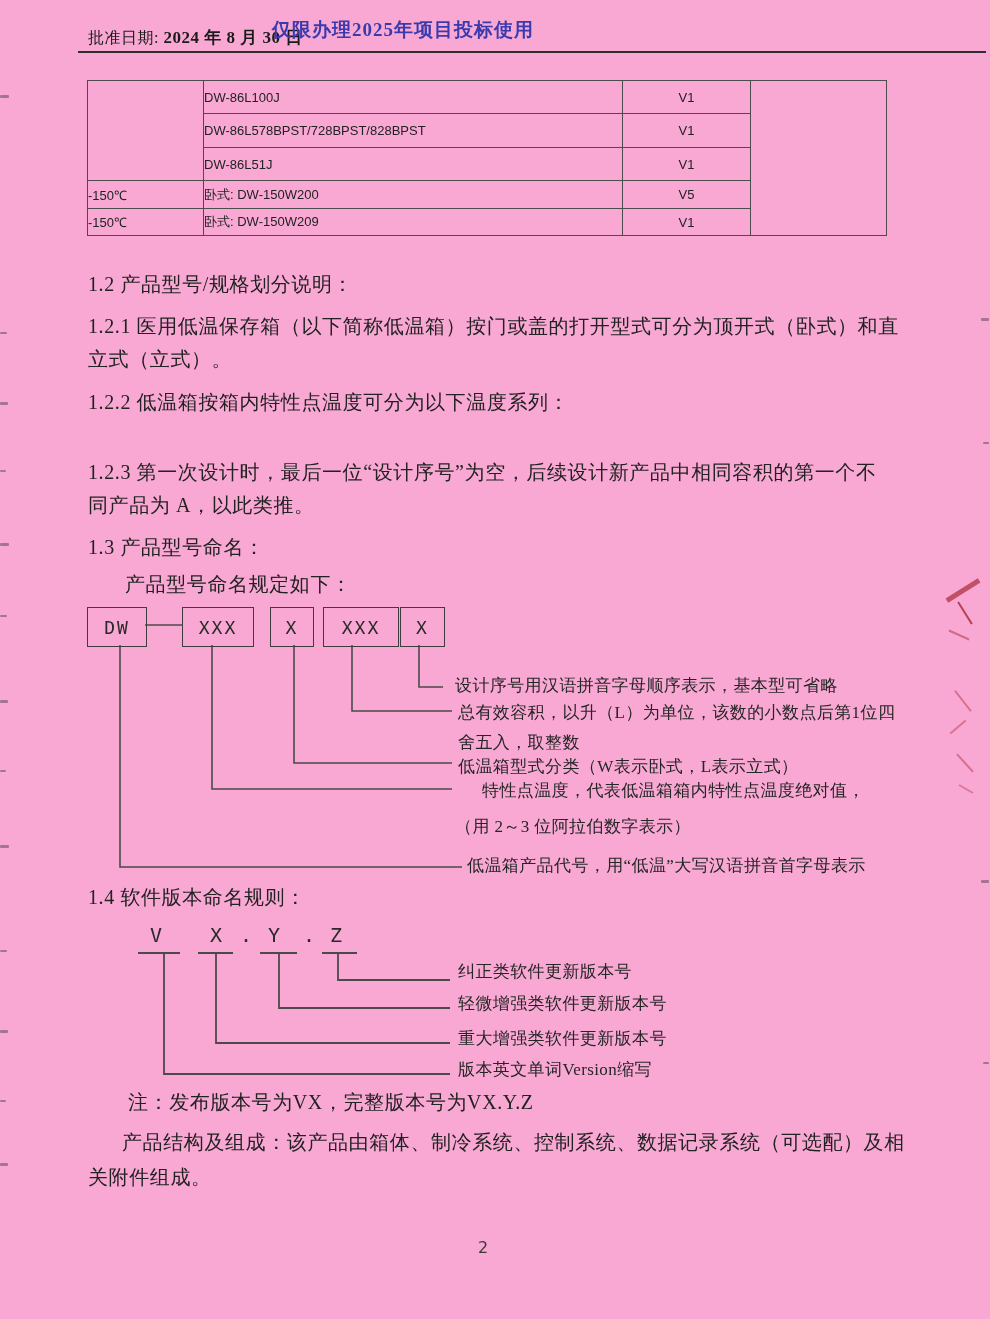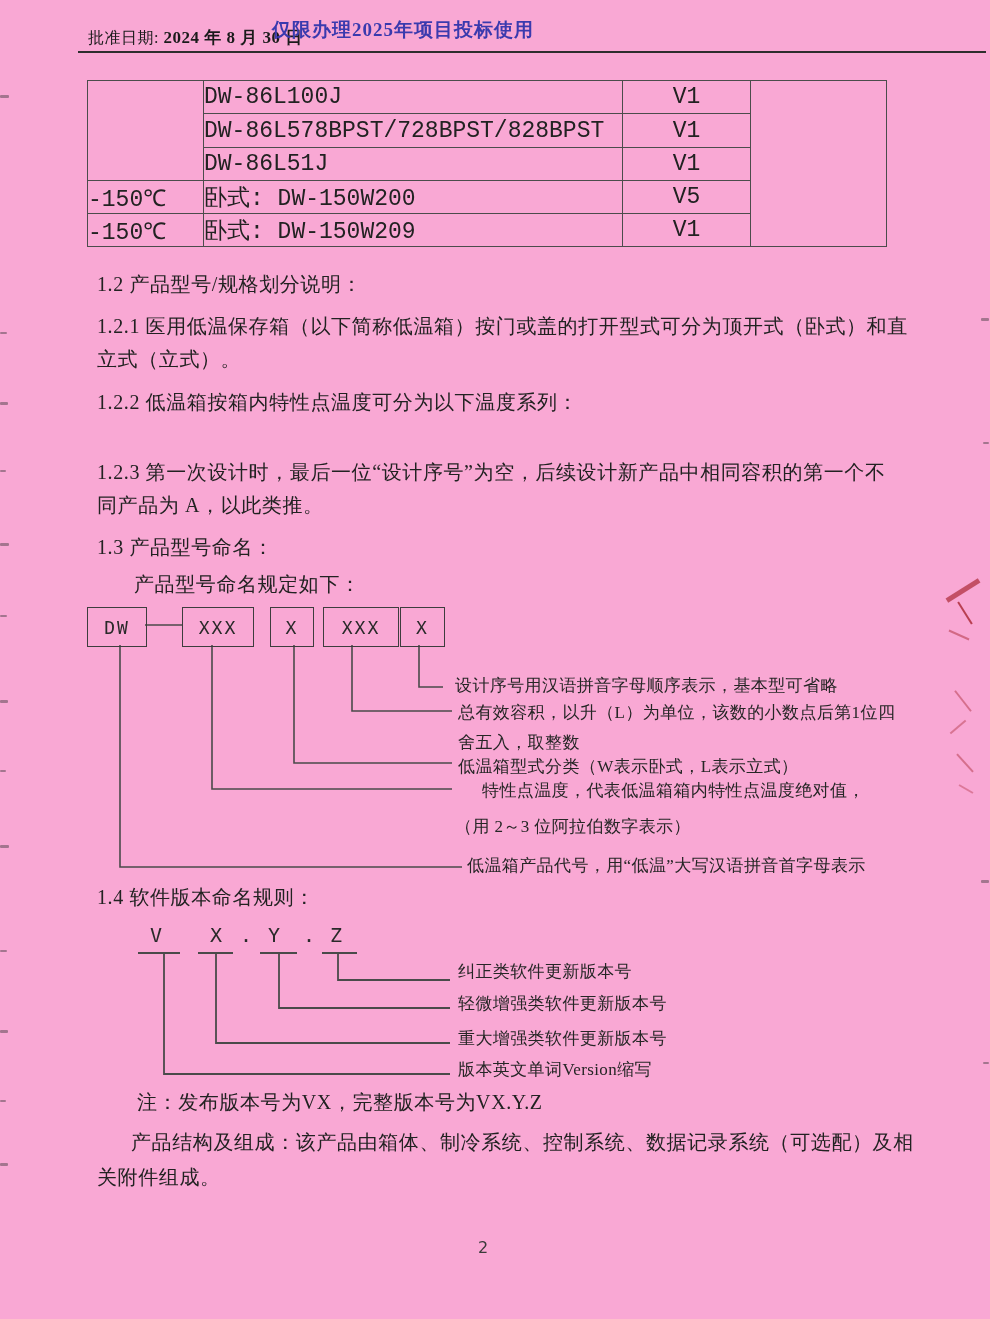--- a/index.html
+++ b/index.html
@@ -1,29 +1,29 @@
 <!DOCTYPE html>
 <html><head>
 <meta charset="utf-8">
 <style>
   html,body{margin:0;padding:0;background:#e8e8e8;}
   .page{position:relative;width:990px;height:1319px;background:#f9a8d4;overflow:hidden;
         font-family:"Liberation Serif", serif;color:#1f1f1f;}
   .abs{position:absolute;line-height:1.15;white-space:nowrap;}
-  .body-line{font-size:20px;letter-spacing:0.6px;color:#222;margin-left:9px;}
+  .body-line{font-size:20px;letter-spacing:0.6px;color:#222;}
   .anno{font-size:17px;letter-spacing:0.4px;color:#262626;}
   
   .approval{font-size:16px;color:#1b1b1b;letter-spacing:0.5px;}
   .approval b{font-size:17px;}
   .notice{font-size:19px;font-weight:700;letter-spacing:1px;}
   .rule{position:absolute;background:#2e2e2e;}
   
   table.spec{position:absolute;left:87px;top:80px;border-collapse:collapse;table-layout:fixed;}
-  table.spec td{border:1.5px solid #4c4c4c;font-family:Liberation Mono, monospace;
-        font-size:23px;color:#222;padding:0;vertical-align:middle;}
+  table.spec td{border:1.5px solid #4c4c4c;font-family:Liberation Sans, sans-serif;
+        font-size:13px;color:#222;padding:0;vertical-align:middle;}
   td.model{padding-left:10px;}
   td.temp{padding-left:8px;}
   td.ver{text-align:center;}
   
   .dbox{position:absolute;border:1.6px solid #3d3d3d;display:flex;align-items:center;
         justify-content:center;font-family:"DejaVu Sans Mono", monospace;font-size:18px;
         letter-spacing:2px;color:#2a2a2a;background:transparent;}
   svg.connectors{position:absolute;left:0;}
   .vletter{font-family:"DejaVu Sans Mono", monospace;font-size:20px;color:#2a2a2a;}
   .pageno{font-size:16px;color:#3a3a3a;font-family:"DejaVu Sans", sans-serif;}

